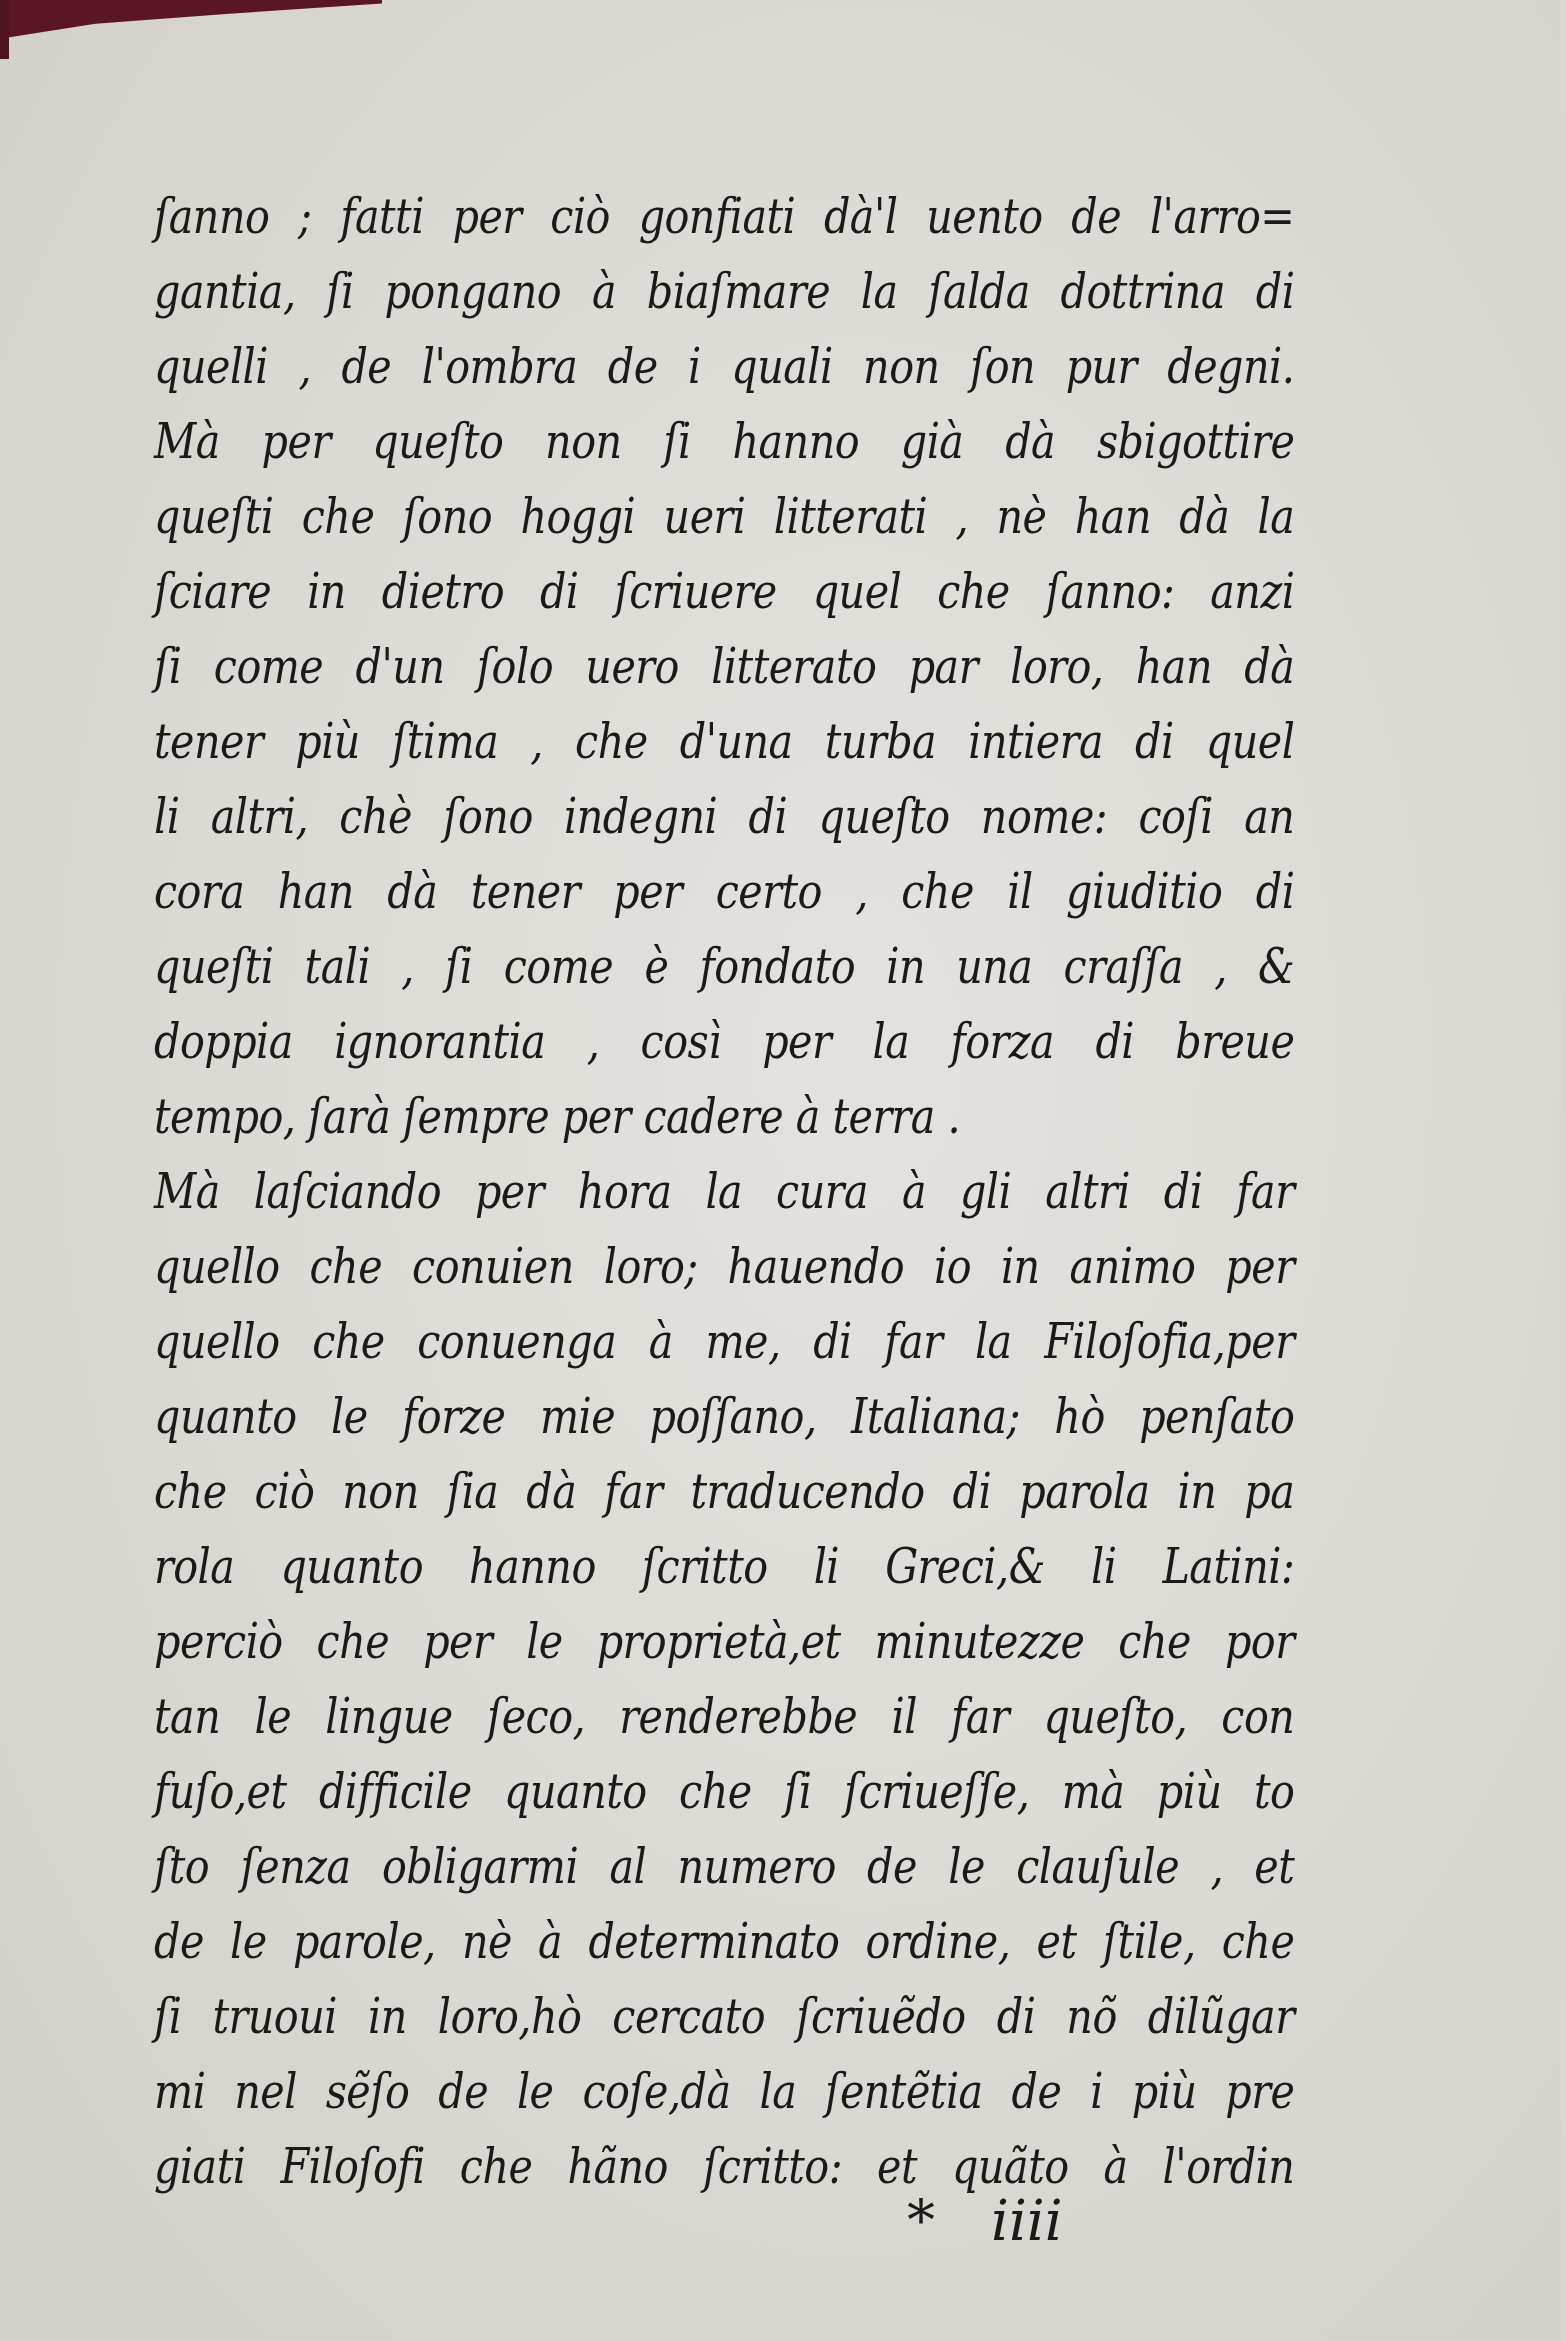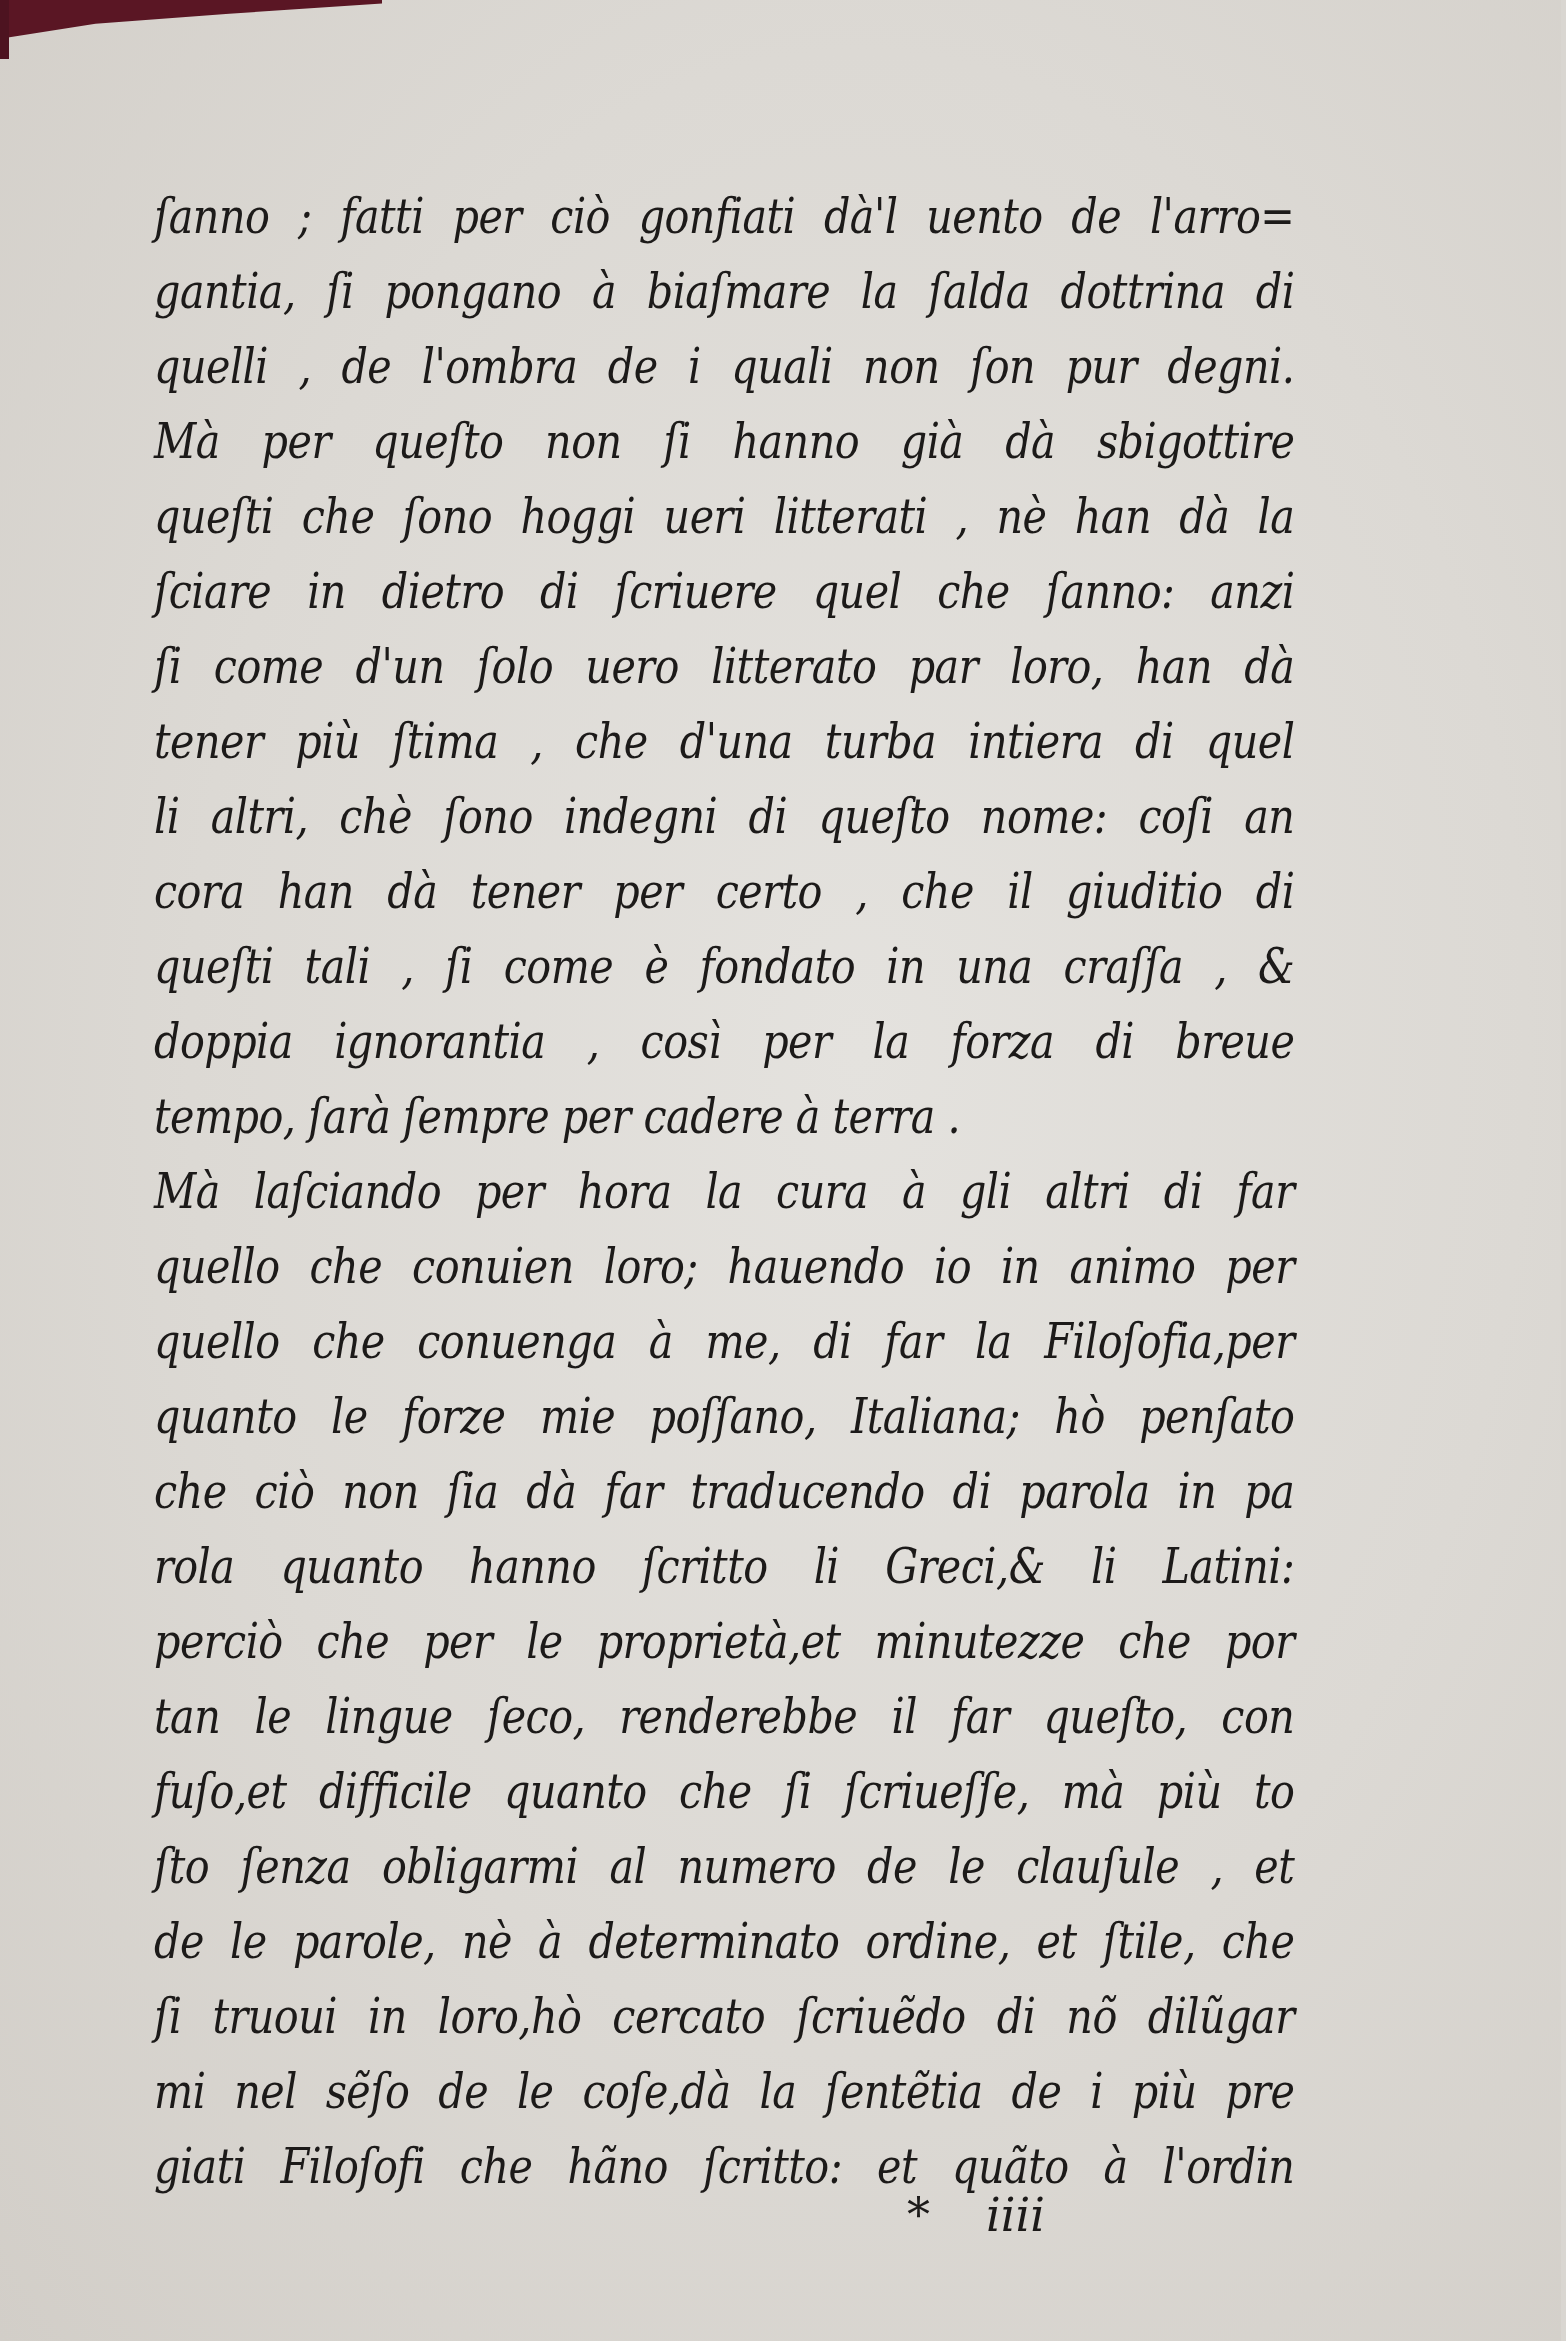--- a/index.html
+++ b/index.html
@@ -58,21 +58,21 @@
     }
     .line.short {
       text-align-last: left;
     }
     .signature {
       position: absolute;
       left: 907px;
       top: 2188px;
       font-family: "DejaVu Serif", serif;
       font-style: italic;
-      font-size: 46px;
+      font-size: 56px;
       color: #1c1a19;
       white-space: pre;
     }
     .signature .star {
       margin-right: 56px;
     }
   </style>
 </head>
 <body>
 

